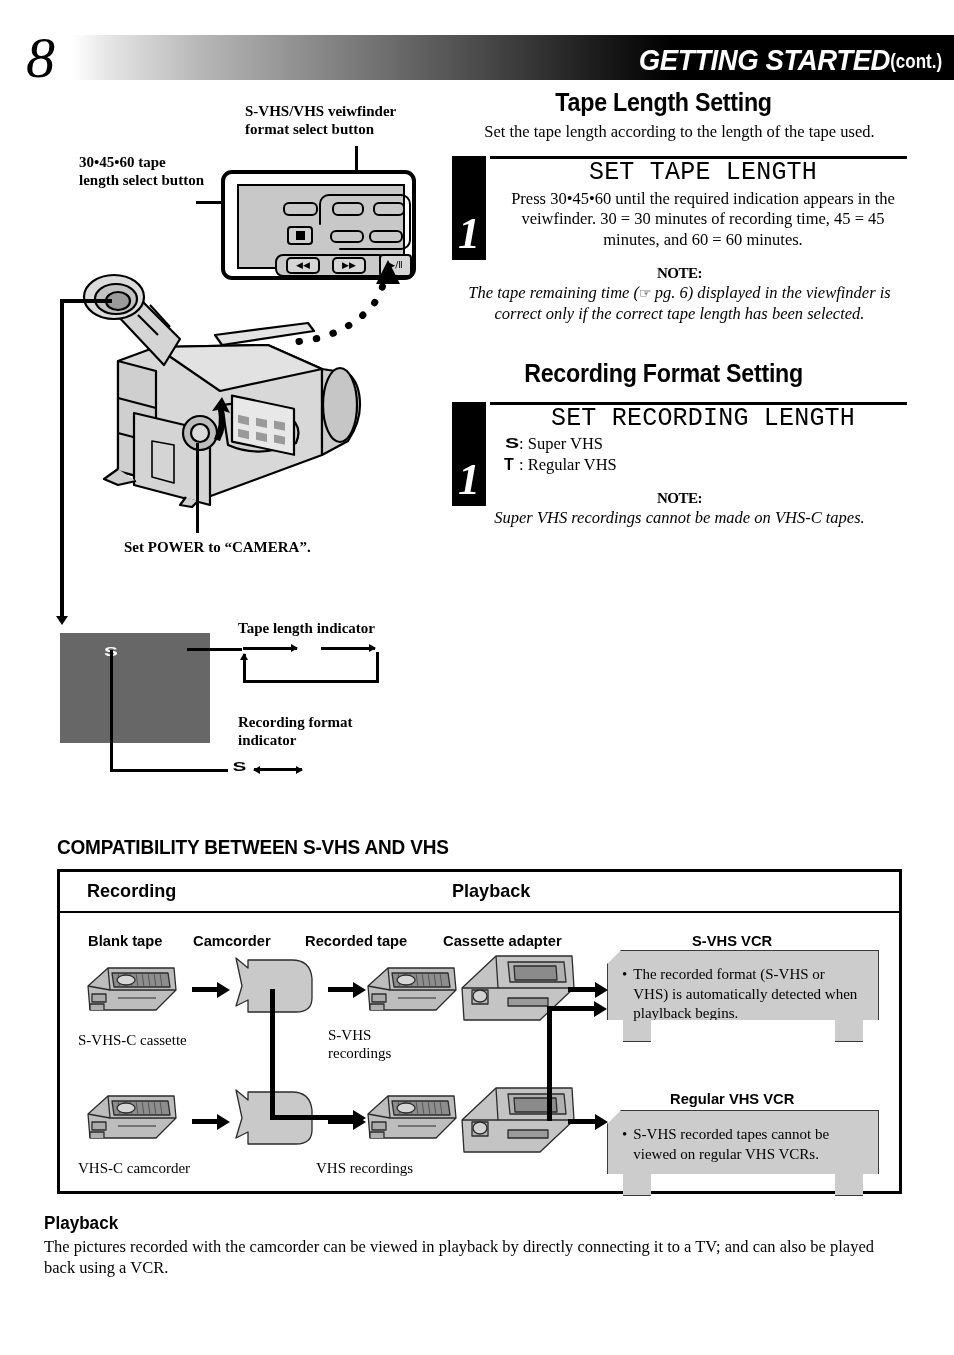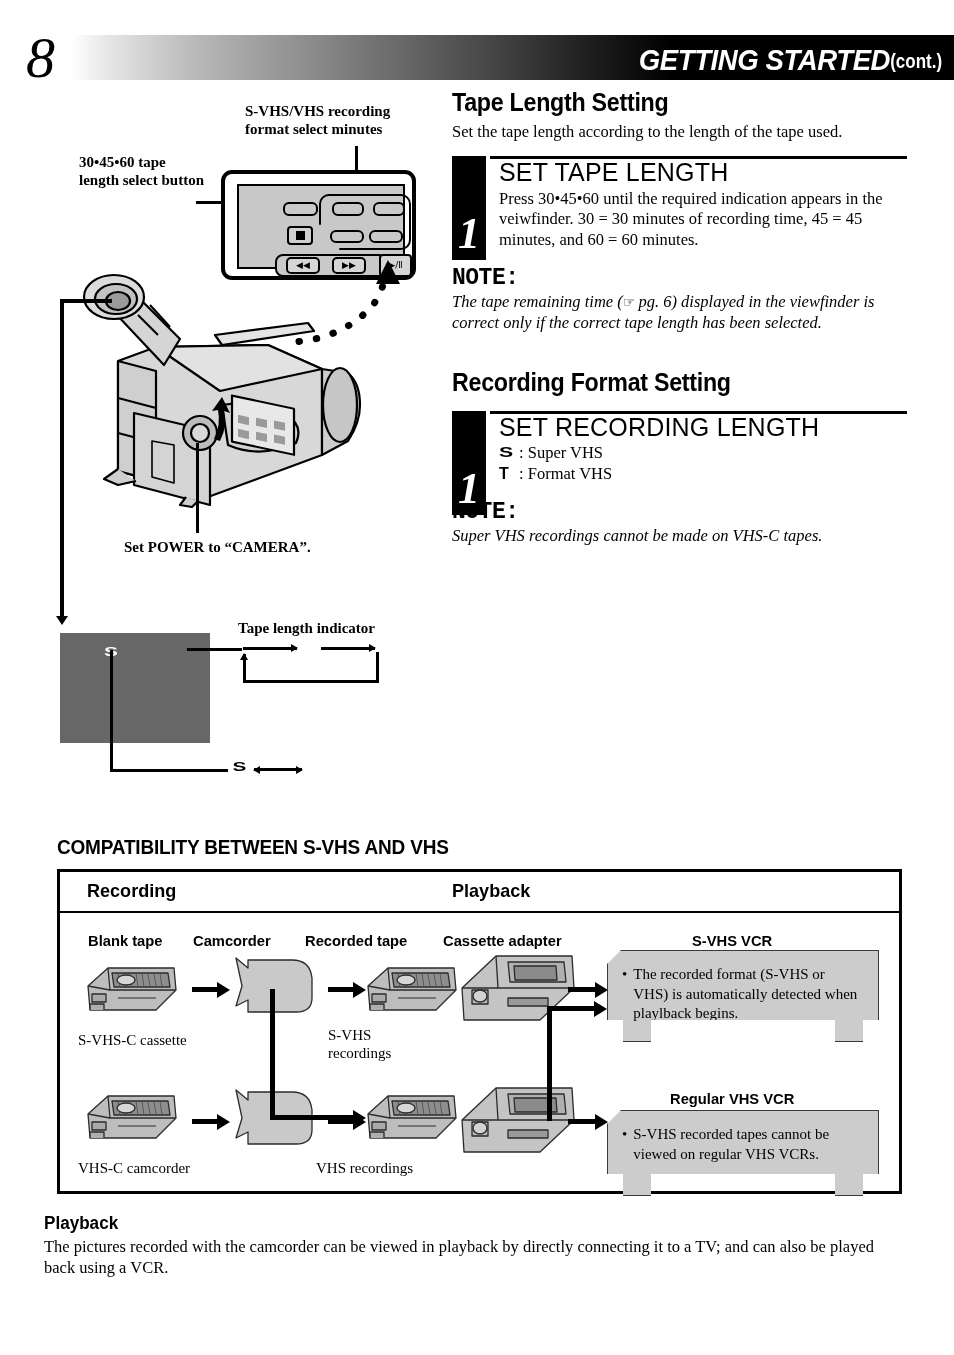--- a/index.html
+++ b/index.html
@@ -34,21 +34,21 @@
     transform:scaleX(0.92);transform-origin:right center;
   }
   .header-cont{
     position:absolute;right:12px;top:15px;
     font-family:"Liberation Sans", sans-serif;
     font-weight:bold;font-size:20px;color:#ffffff;
     transform:scaleX(0.85);transform-origin:right center;
   }
 
   
-  .rightcol{position:absolute;left:452px;top:88px;width:455px;}
+  .rightcol{position:absolute;left:452px;top:88px;width:455px;text-align:center;}
   .sec-title{
     font-family:"Liberation Sans", sans-serif;
     font-weight:bold;font-size:25px;
     letter-spacing:-0.3px;margin:0 0 4px 0;
     transform:scaleX(0.93);transform-origin:left center;
   }
   .sec-body{
     font-family:"Liberation Serif", serif;
     font-size:16.5px;line-height:1.28;margin:0;
   }
@@ -56,37 +56,37 @@
   .step-rule{position:absolute;left:38px;right:0;top:0;height:3px;background:#000;}
   .step-num{
     position:absolute;left:0;top:0;width:34px;height:104px;background:#000;
     color:#fff;font-family:"Liberation Serif", serif;font-style:italic;
     font-weight:bold;font-size:44px;line-height:1;
     display:flex;align-items:flex-end;justify-content:center;
     padding-bottom:4px;box-sizing:border-box;
   }
   .step-content{margin-left:47px;padding-top:3px;}
   .step-head{
-    font-family:Liberation Sans, sans-serif;
+    font-family:Liberation Mono, monospace;
     font-size:25px;font-weight:400;line-height:1.1;
     letter-spacing:0.2px;margin-bottom:2px;
   }
   .step-text{
     font-family:"Liberation Serif", serif;
     font-size:16.5px;line-height:1.26;
   }
   .fmt-line{display:flex;align-items:baseline;}
   .fmt-glyph{
     display:inline-block;width:20px;font-family:"Liberation Sans",sans-serif;
     font-weight:bold;font-size:16px;
   }
   .fmt-glyph.s{font-size:17px;letter-spacing:-1px;transform:scaleY(0.82) scaleX(1.25);transform-origin:left center;}
   .note-head{
-    font-family:Liberation Mono, monospace;
-    font-weight:bold;font-size:23px;margin:14px 0 1px 0;
+    font-family:Liberation Serif, serif;
+    font-weight:bold;font-size:15px;margin:14px 0 1px 0;
     letter-spacing:-0.5px;
   }
   .note-body{
     font-family:"Liberation Serif", serif;
     font-style:italic;font-size:16.5px;line-height:1.26;
   }
   .hand{font-style:normal;font-size:14px;letter-spacing:-1px;}
 
   
   .leftcol{position:absolute;left:0;top:88px;width:452px;height:720px;}
@@ -286,32 +286,32 @@
       <div class="step-rule"></div>
       <div class="step-num">1</div>
       <div class="step-content">
         <div class="step-head">SET RECORDING LENGTH</div>
         <div class="fmt-line">
           <span class="fmt-glyph s">S</span>
           <span class="step-text">: Super VHS</span>
         </div>
         <div class="fmt-line">
           <span class="fmt-glyph">T</span>
-          <span class="step-text">: Format VHS</span>
+          <span class="step-text">: Regular VHS</span>
         </div>
       </div>
     </div>
 
     <div class="note-head">NOTE:</div>
     <div class="note-body">Super VHS recordings cannot be made on VHS-C tapes.</div>
   </div>
 
   <div class="leftcol">
 
-    <div class="lbl lbl-svhs">S-VHS/VHS recording format select minutes</div>
+    <div class="lbl lbl-svhs">S-VHS/VHS veiwfinder format select button</div>
     <div class="lbl lbl-304560">30•45•60 tape length select button</div>
 
     <div class="rule" style="left:355px;top:58px;width:3px;height:76px;"></div>
 
     <div class="rule" style="left:196px;top:113px;width:78px;height:3px;"></div>
 
     <div class="panel">
       <div class="panel-inner">
         <div class="grp-outline"></div>
         <div class="btn btn-b1"></div>
@@ -399,20 +399,21 @@
     <div class="rule" style="left:187px;top:560px;width:55px;height:3px;"></div>
 
     <div style="position:absolute;left:243px;top:556px;width:150px;height:44px;">
       <div class="rule arrow-r" style="left:0px;top:3px;width:54px;height:2.5px;position:absolute;"></div>
       <div class="rule arrow-r" style="left:78px;top:3px;width:54px;height:2.5px;position:absolute;"></div>
       <div class="rule" style="left:0px;top:36px;width:136px;height:2.5px;position:absolute;"></div>
       <div class="rule" style="left:133px;top:8px;width:2.5px;height:30px;position:absolute;"></div>
       <div class="rule arrow-u" style="left:0px;top:10px;width:2.5px;height:28px;position:absolute;"></div>
     </div>
 
+    <div class="lbl lbl-rfi">Recording format indicator</div>
     <div class="rule" style="left:110px;top:562px;width:3px;height:122px;"></div>
     <div class="rule" style="left:110px;top:681px;width:118px;height:3px;"></div>
     <div style="position:absolute;left:234px;top:670px;">
       <span class="s-glyph">S</span>
     </div>
     <div style="position:absolute;left:254px;top:680px;width:48px;height:3px;background:#000;" class="arrow-r arrow-l"></div>
   </div>
 
   <div class="compat-title">COMPATIBILITY BETWEEN S-VHS AND VHS</div>
 

